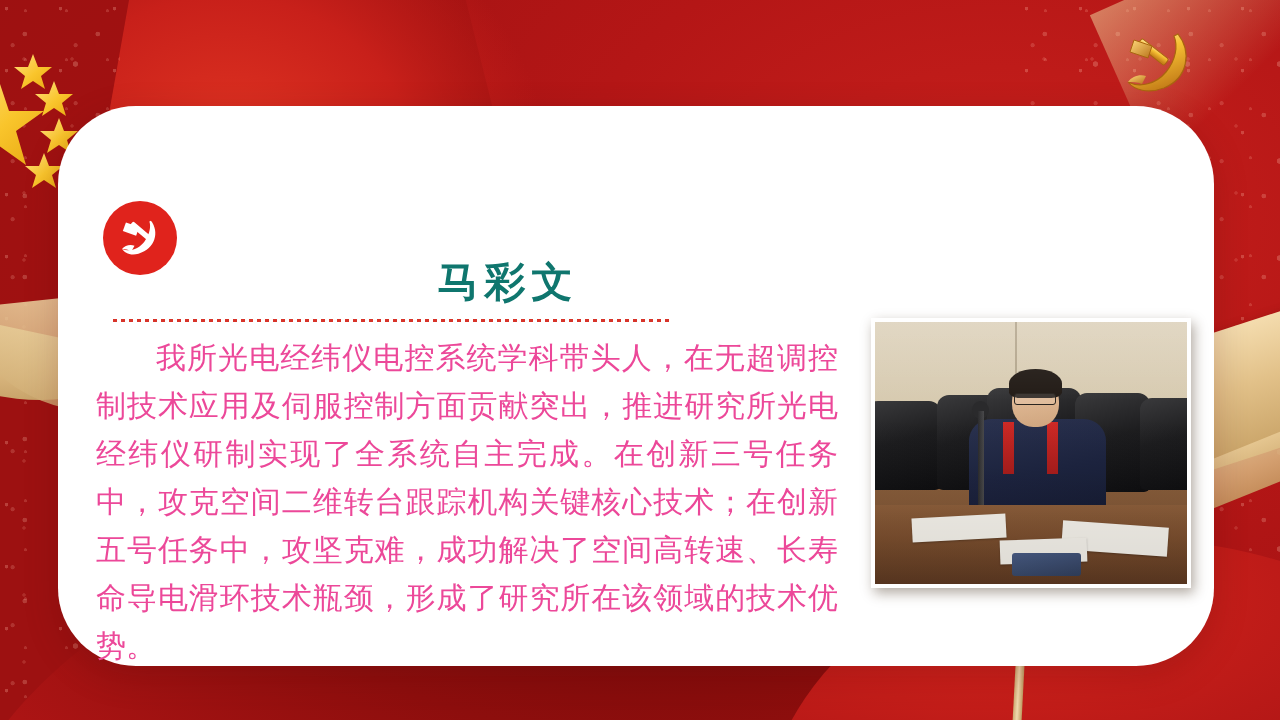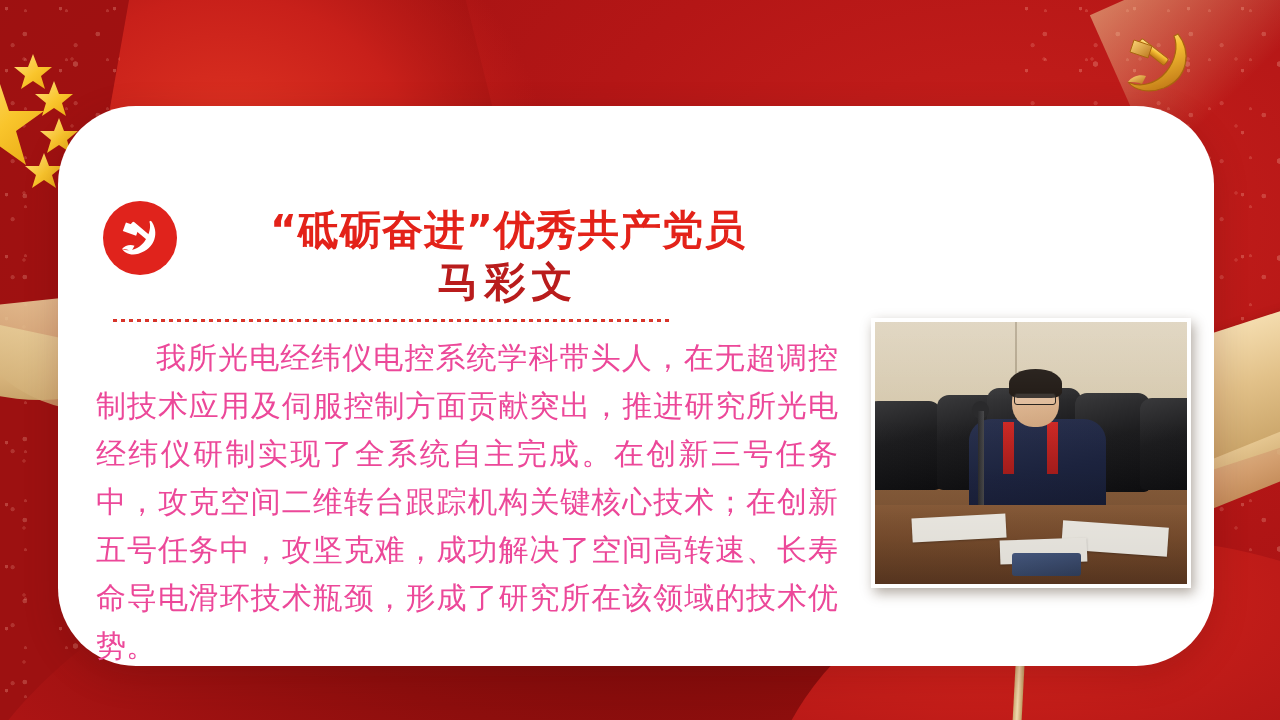--- a/index.html
+++ b/index.html
@@ -81,21 +81,21 @@
   .badge{position:absolute;left:45px;top:95px;width:74px;height:74px;border-radius:50%;
       background:#e0231c;display:flex;align-items:center;justify-content:center;}
   .badge svg{width:50px;height:50px;}
 
   
   .title{position:absolute;left:140px;top:100px;width:620px;
       color:#e32219;font-size:41px;line-height:1.18;font-weight:bold;
       letter-spacing:1px;text-align:center;
       font-family:"DejaVu Sans","Liberation Sans",sans-serif;}
   .name{position:absolute;left:140px;top:152px;width:620px;text-align:center;
-      color:#b91c1c;font-size:41px;line-height:1.2;font-weight:bold;
+      color:#0f766e;font-size:41px;line-height:1.2;font-weight:bold;
       letter-spacing:6px;
       font-family:"DejaVu Serif","Liberation Serif",serif;}
 
   
   .divider{position:absolute;left:55px;top:213px;width:560px;height:3px;
       background-image:linear-gradient(90deg,#d8342a 0 4px,transparent 4px 8px);
       background-size:8px 3px;background-repeat:repeat-x;}
 
   
   .body-text{position:absolute;left:38px;top:228px;width:742px;
@@ -203,21 +203,20 @@
       <svg viewBox="0 0 64 64">
         <g fill="#ffffff">
           <path d="M46 10 C 57 24, 52 46, 30 52 C 20 55, 12 51, 9 46 C 18 50, 31 46, 38 36 C 45 26, 46 17, 44 11 Z"></path>
           <path d="M9 46 C 13 41, 20 40, 25 42 L 21 49 C 17 47, 13 46, 9 46 Z"></path>
           <rect x="17" y="20" width="32" height="7" rx="2" transform="rotate(40 33 24)"></rect>
           <path d="M14 12 L31 18 L27 29 L10 23 Z"></path>
         </g>
       </svg>
     </div>
 
-    <div class="title">“砥砺奋进”优秀共产党员</div>
     <div class="name">马彩文</div>
 
     <div class="divider"></div>
 
     <div class="body-text">我所光电经纬仪电控系统学科带头人，在无超调控制技术应用及伺服控制方面贡献突出，推进研究所光电经纬仪研制实现了全系统自主完成。在创新三号任务中，攻克空间二维转台跟踪机构关键核心技术；在创新五号任务中，攻坚克难，成功解决了空间高转速、长寿命导电滑环技术瓶颈，形成了研究所在该领域的技术优势。</div>
 
     <div class="photo">
       <div class="photo-inner">
         <div class="wallseam"></div>
         <div class="chair" style="left:-3%;top:30%;width:24%;height:34%;"></div>

